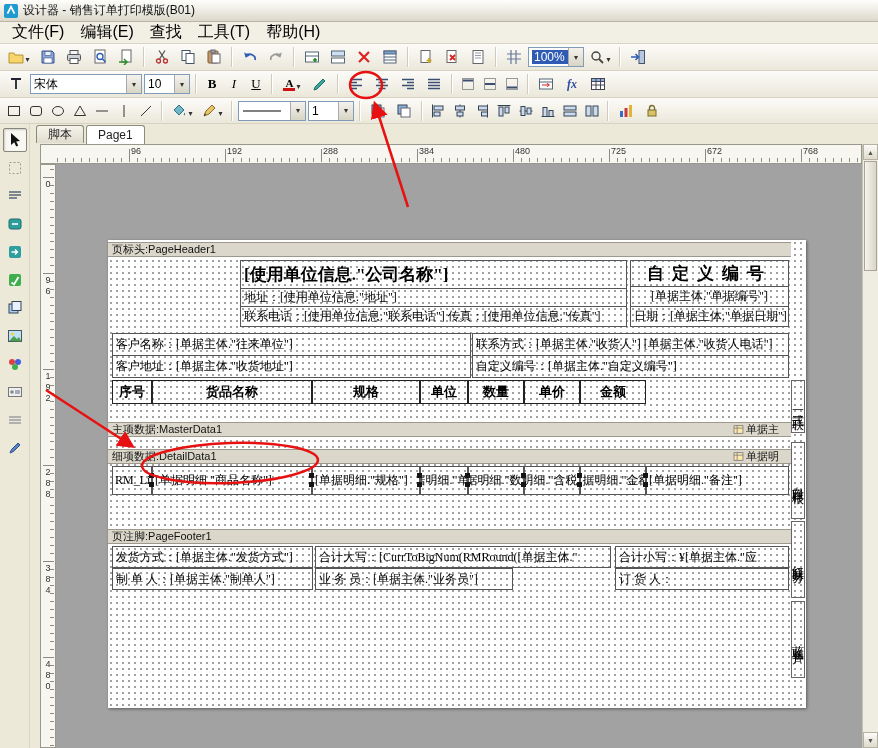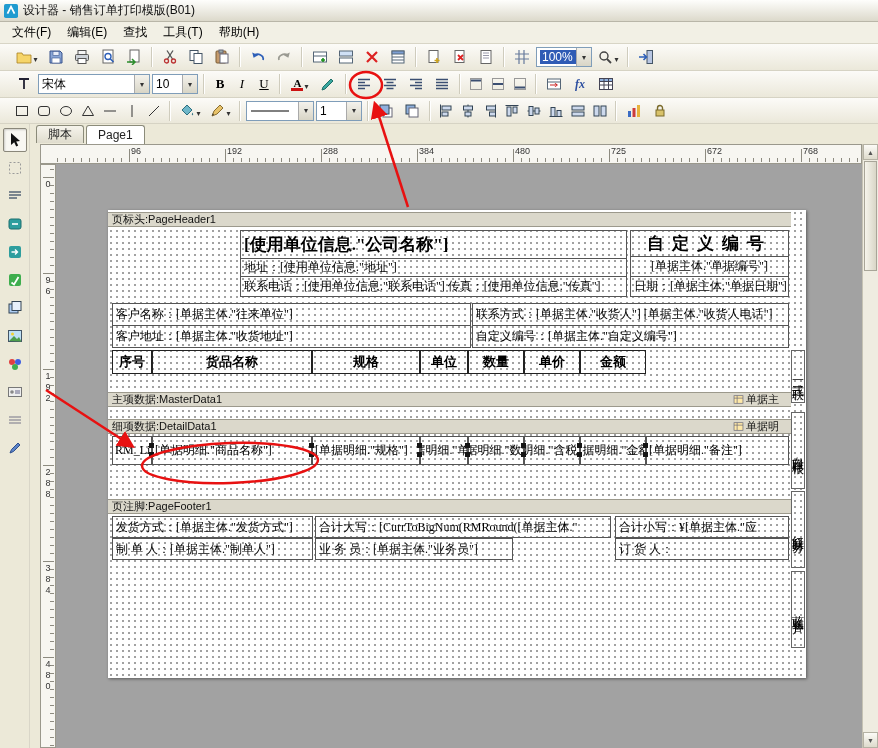--- a/index.html
+++ b/index.html
@@ -3,23 +3,23 @@
 <meta charset="utf-8">
 <style>
 *{box-sizing:border-box;margin:0;padding:0}
 html,body{width:878px;height:748px;overflow:hidden}
 body{font-family:"Liberation Sans","DejaVu Sans",sans-serif;}
 .app{position:relative;width:878px;height:748px;background:#f0abfc;overflow:hidden;user-select:none}
 
 
 .titlebar{height:22px;display:flex;align-items:center;gap:5px;padding-left:4px;
   background:linear-gradient(#fefefc,#dcd9cb);border-bottom:1px solid #b9b6a8;font-size:12px;color:#111}
-.menubar{height:22px;display:flex;align-items:center;padding-left:4px;background:#f2f0e5;border-bottom:1px solid #d8d5c6;font-size:12px}
+.menubar{height:22px;display:flex;align-items:center;padding-left:4px;background:#f2f0e5;border-bottom:1px solid #d8d5c6;font-size:16px}
 .mi{padding:2px 8px;cursor:default}
-.toolbar{display:flex;align-items:center;gap:2px;padding:0 12px;background:linear-gradient(#fcfbf8,#ebe8da);border-bottom:1px solid #d6d3c4}
+.toolbar{display:flex;align-items:center;gap:2px;padding:0 4px;background:linear-gradient(#fcfbf8,#ebe8da);border-bottom:1px solid #d6d3c4}
 .tb1{height:27px}.tb2{height:27px}.tb3{height:26px}
 .tbtn{min-width:24px;width:24px;height:22px;display:flex;align-items:center;justify-content:center;gap:1px;border:1px solid transparent;border-radius:2px}
 .tbtn.w30{width:30px;min-width:30px}
 .tbtn.w20{width:20px;min-width:20px}
 .tbtn.w28{width:28px;min-width:28px}
 .sep{width:2px;height:20px;background:#cfccbd;border-right:1px solid #fff;margin:0 3px;flex:0 0 auto}
 .combo{display:inline-flex;align-items:center;height:20px;background:#fff;border:1px solid #7f9db9;font-size:12px;padding-left:3px;flex:0 0 auto;overflow:hidden}
 .combo .cval{flex:1;white-space:nowrap;overflow:hidden}
 .caret{width:15px;height:100%;margin-left:auto;background:linear-gradient(#f4f2ec,#d8d5c6);border-left:1px solid #aaa;display:flex;align-items:center;justify-content:center;flex:0 0 15px}
 .caret::after{content:"▾";font-size:8px;color:#333}
@@ -52,21 +52,21 @@
 .vmajor{position:absolute;top:12px;bottom:0;right:1px;width:11px;background:repeating-linear-gradient(to bottom,#8d8b80 0 1px,transparent 1px 96px)}
 .vlab{position:absolute;left:2px;font-size:9px;color:#333;writing-mode:vertical-lr;text-orientation:upright;letter-spacing:1px}
 .canvas{position:absolute;left:56px;top:40px;right:16px;bottom:0;background:#a2a2a2;overflow:hidden}
 .vscroll{position:absolute;right:0;top:20px;width:16px;bottom:0;background:#efece1;border-left:1px solid #c5c2b4}
 .sarr{position:absolute;left:0;right:0;height:16px;background:linear-gradient(#fcfbf7,#dedbcc);border:1px solid #b5b2a4;display:flex;align-items:center;justify-content:center}
 .sarr.up{top:0}.sarr.up::after{content:"▲";font-size:7px;color:#555}
 .sarr.down{bottom:0}.sarr.down::after{content:"▼";font-size:7px;color:#555}
 .sthumb{position:absolute;top:17px;left:1px;right:1px;height:110px;background:linear-gradient(90deg,#f6f4ec,#d9d6c7);border:1px solid #a8a598}
 
 
-.page{position:absolute;left:52px;top:46px;width:698px;height:468px;background-color:#fff;
+.page{position:absolute;left:52px;top:76px;width:698px;height:468px;background-color:#fff;
   background-image:radial-gradient(circle,#9a9a9a 0.7px,transparent 0.8px);background-size:6px 6px;
   box-shadow:1px 1px 3px rgba(0,0,0,.45);font-family:"Liberation Serif","DejaVu Serif",serif;color:#000}
 .band{position:absolute;left:0;width:683px;height:15px;background:#dbd8cb;border-top:1px solid #9c998c;border-bottom:1px solid #9c998c;
   font-family:"Liberation Sans",sans-serif;font-size:11px;line-height:13px;padding-left:4px;color:#111;white-space:nowrap}
 .btag{position:absolute;right:12px;top:0;height:13px;display:flex;align-items:center;gap:2px;font-size:11px}
 .el{position:absolute;border:1px solid #555;font-size:12px;line-height:17px;padding:1px 3px;overflow:hidden;white-space:nowrap}
 .th{position:absolute;border:1px solid #222;font-size:13px;font-weight:bold;text-align:center;overflow:hidden;display:flex;align-items:center;justify-content:center}
 .dc{position:absolute;border:1px solid #555;font-size:12px;overflow:hidden;white-space:nowrap;padding:1px 2px;display:flex;align-items:center}
 .dc.cen{justify-content:center;padding:1px 0}
 .dc span{white-space:nowrap;flex:0 0 auto}

